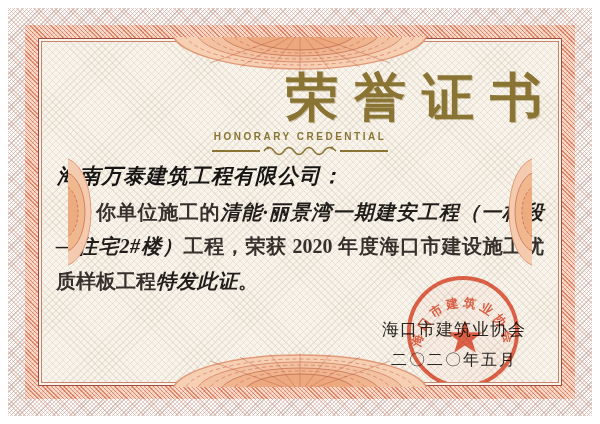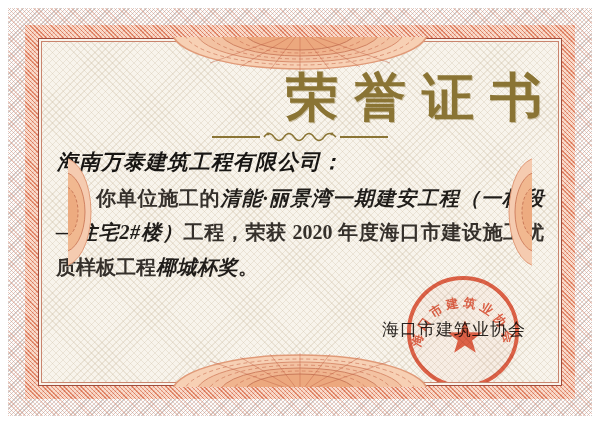--- a/index.html
+++ b/index.html
@@ -108,36 +108,38 @@
     </g>
   </svg>
 
   <div class="band-wave">
     <div class="band-lattice">
       <div class="frame">
         <div class="inner">
 
           <div class="title">荣誉证书</div>
 
+          <div class="subtitle">HONORARY CREDENTIAL</div>
 
           <svg class="flourish" width="180" height="14" viewBox="0 0 180 14">
             <line x1="2" y1="7" x2="50" y2="7" stroke="#8a7434" stroke-width="2"></line>
             <line x1="130" y1="7" x2="178" y2="7" stroke="#8a7434" stroke-width="2"></line>
             <path d="M54,7 Q59,0 64,7 Q69,14 74,7 Q79,0 84,7 Q89,14 94,7 Q99,0 104,7 Q109,14 114,7 Q119,0 126,7" stroke="#8a7434" stroke-width="1.3" fill="none"></path>
             <circle cx="58" cy="4" r="1.4" fill="#8a7434"></circle>
             <circle cx="122" cy="4" r="1.4" fill="#8a7434"></circle>
           </svg>
 
           <div class="recipient">海南万泰建筑工程有限公司：</div>
 
-          <div class="body-par"><span class="seg-print">你单位施工的</span><span class="seg-script">清能·丽景湾一期建安工程（一标段—住宅2#楼）</span><span class="seg-print">工程，荣获 2020 年度海口市建设施工优质样板工程</span><span class="seg-script">椰城杯奖</span><span class="seg-print">。</span></div>
+          <div class="body-par"><span class="seg-print">你单位施工的</span><span class="seg-script">清能·丽景湾一期建安工程（一标段—住宅2#楼）</span><span class="seg-print">工程，荣获 2020 年度海口市建设施工优质样板工程</span><span class="seg-script">特发此证</span><span class="seg-print">。</span></div>
 
 
           <div class="issuer-block">
             <div class="issuer">海口市建筑业协会</div>
+            <div class="issue-date">二〇二〇年五月</div>
           </div>
 
           <svg class="seal" viewBox="0 0 120 120">
             <circle cx="60" cy="60" r="55" fill="rgba(238,120,92,.06)" stroke="#e04b2e" stroke-width="4"></circle>
             <path id="sealArc" d="M18,68 A43,43 0 0 1 102,68" fill="none"></path>
             <text font-size="12.5" fill="#df4a2c" letter-spacing="4" font-weight="bold" text-anchor="middle" font-family="'Liberation Serif','DejaVu Serif',serif">
               <textPath href="#sealArc" startOffset="50%">海口市建筑业协会</textPath>
             </text>
             <polygon points="62,48 66.6,60.2 79.6,60.6 69.3,68.6 73,81.1 62,73.7 51,81.1 54.7,68.6 44.4,60.6 57.4,60.2" fill="#df4a2c"></polygon>
           </svg>

